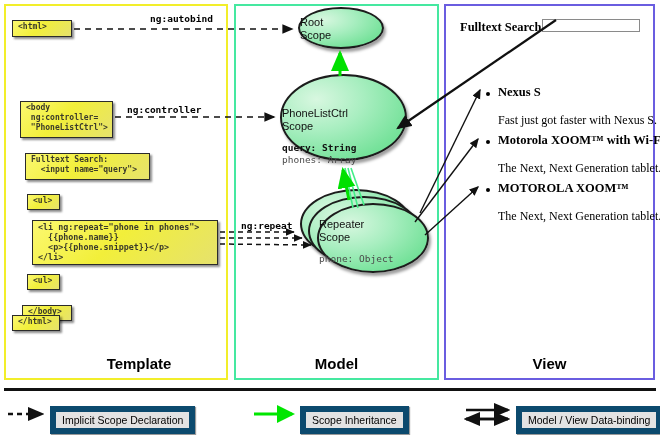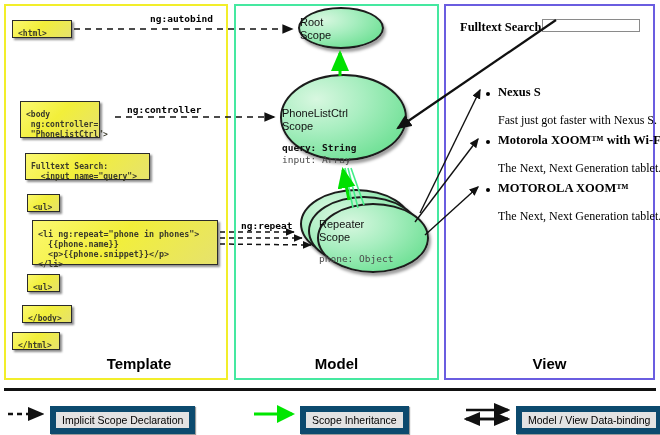--- a/index.html
+++ b/index.html
@@ -42,21 +42,21 @@
   .codebox {
     position: absolute;
     background: linear-gradient(135deg, #fbf870 0%, #f2ef3a 45%, #e6e26d 100%);
     border: 1px solid #2b2b2b;
     box-shadow: 2px 2px 2px rgba(0,0,0,0.45);
     font-family: "DejaVu Sans Mono", monospace;
     font-size: 8px;
     font-weight: bold;
     color: #3a3a2a;
     line-height: 10px;
-    padding: 8px 5px;
+    padding: 1px 5px;
     white-space: pre;
     box-sizing: border-box;
   }
   .codebox.big { font-size: 8.4px; }
   .conn-label {
     position: absolute;
     font-family: "DejaVu Sans Mono", monospace;
     font-size: 9.5px;
     font-weight: bold;
     color: #000;
@@ -149,54 +149,54 @@
 <body>
 
 <div id="diagram">
 
   <div class="panel" id="panel-template">
     <div class="panel-label">Template</div>
   </div>
 
   <div class="codebox" style="left:12px; top:20px; width:60px; height:17px;">&lt;html&gt;</div>
 
-  <div class="codebox" style="left:20px; top:101px; width:80px; height:37px;">&lt;body
+  <div class="codebox" style="left:20px; top:101px; width:93px; height:37px;">&lt;body
  ng:controller=
  "PhoneListCtrl"&gt;</div>
 
   <div class="codebox" style="left:25px; top:153px; width:125px; height:27px;">Fulltext Search:
   &lt;input name="query"&gt;</div>
 
   <div class="codebox" style="left:27px; top:194px; width:33px; height:16px;">&lt;ul&gt;</div>
 
   <div class="codebox big" style="left:32px; top:220px; width:186px; height:45px;">&lt;li ng:repeat="phone in phones"&gt;
   {{phone.name}}
   &lt;p&gt;{{phone.snippet}}&lt;/p&gt;
 &lt;/li&gt;</div>
 
   <div class="codebox" style="left:27px; top:274px; width:33px; height:16px;">&lt;ul&gt;</div>
 
   <div class="codebox" style="left:22px; top:305px; width:50px; height:16px;">&lt;/body&gt;</div>
 
-  <div class="codebox" style="left:12px; top:332px; width:48px; height:16px;">&lt;/html&gt;</div>
+  <div class="codebox" style="left:12px; top:315px; width:48px; height:16px;">&lt;/html&gt;</div>
 
   <div class="panel" id="panel-model">
     <div class="panel-label">Model</div>
   </div>
 
   <div class="scope" style="left:298px; top:7px; width:86px; height:42px;">
     <div class="scope-title" style="margin-top:7px;">Root</div>
     <div class="scope-title">Scope</div>
   </div>
 
   <div class="scope" style="left:280px; top:74px; width:127px; height:87px;">
     <div class="scope-title" style="margin-top:31px;">PhoneListCtrl</div>
     <div class="scope-title">Scope</div>
     <div class="scope-props prop-strong" style="margin-top:9px;">query: String</div>
-    <div class="scope-props prop-dim">input: Array</div>
+    <div class="scope-props prop-dim">phones: Array</div>
   </div>
 
   <div class="scope" style="left:300px; top:189px; width:112px; height:70px;"></div>
   <div class="scope" style="left:308px; top:196px; width:112px; height:70px;"></div>
   <div class="scope" style="left:317px; top:203px; width:112px; height:70px;">
     <div class="scope-title" style="margin-top:13px;">Repeater</div>
     <div class="scope-title">Scope</div>
     <div class="scope-props prop-dim" style="margin-top:9px;">phone: Object</div>
   </div>
 

